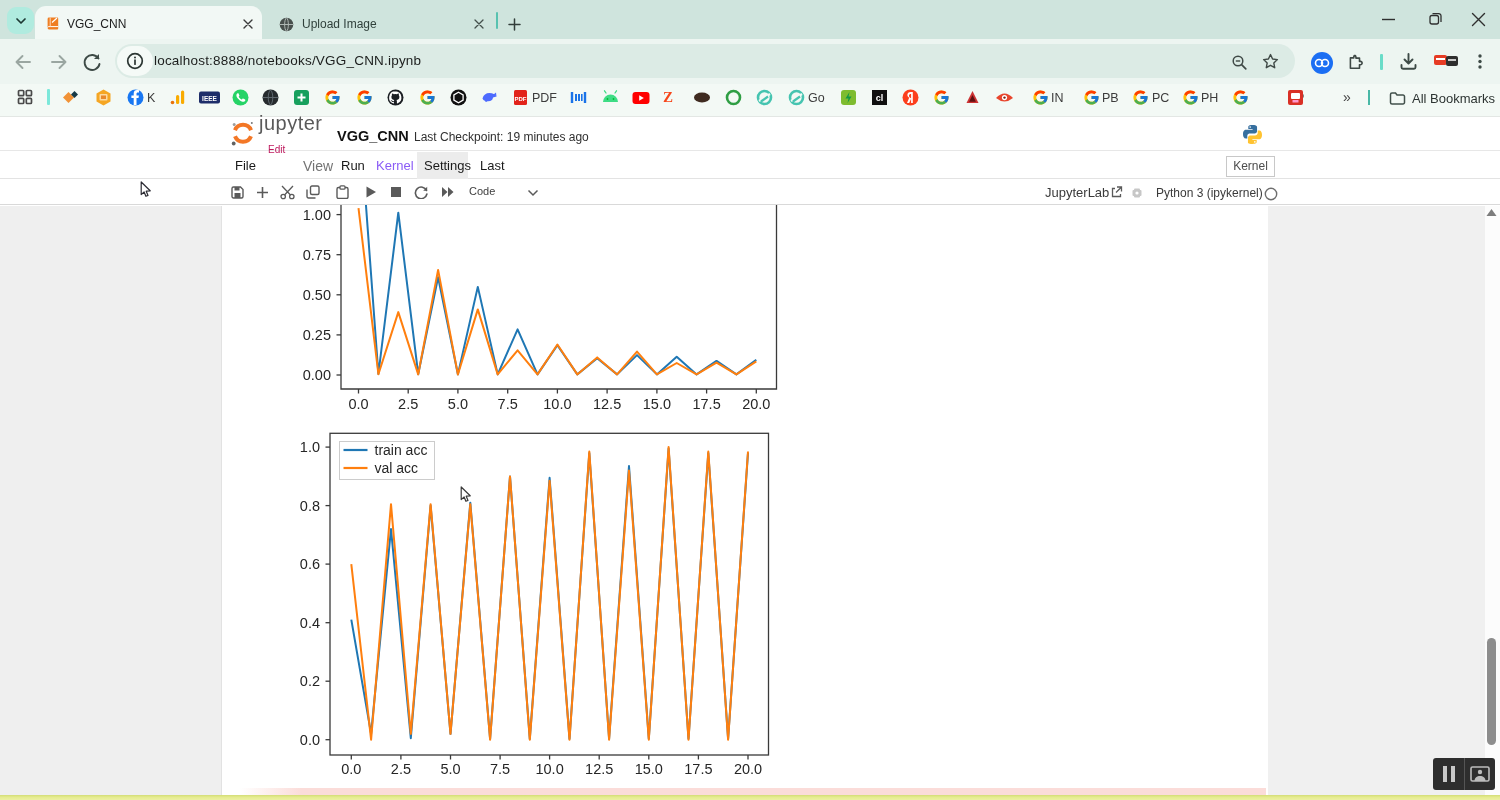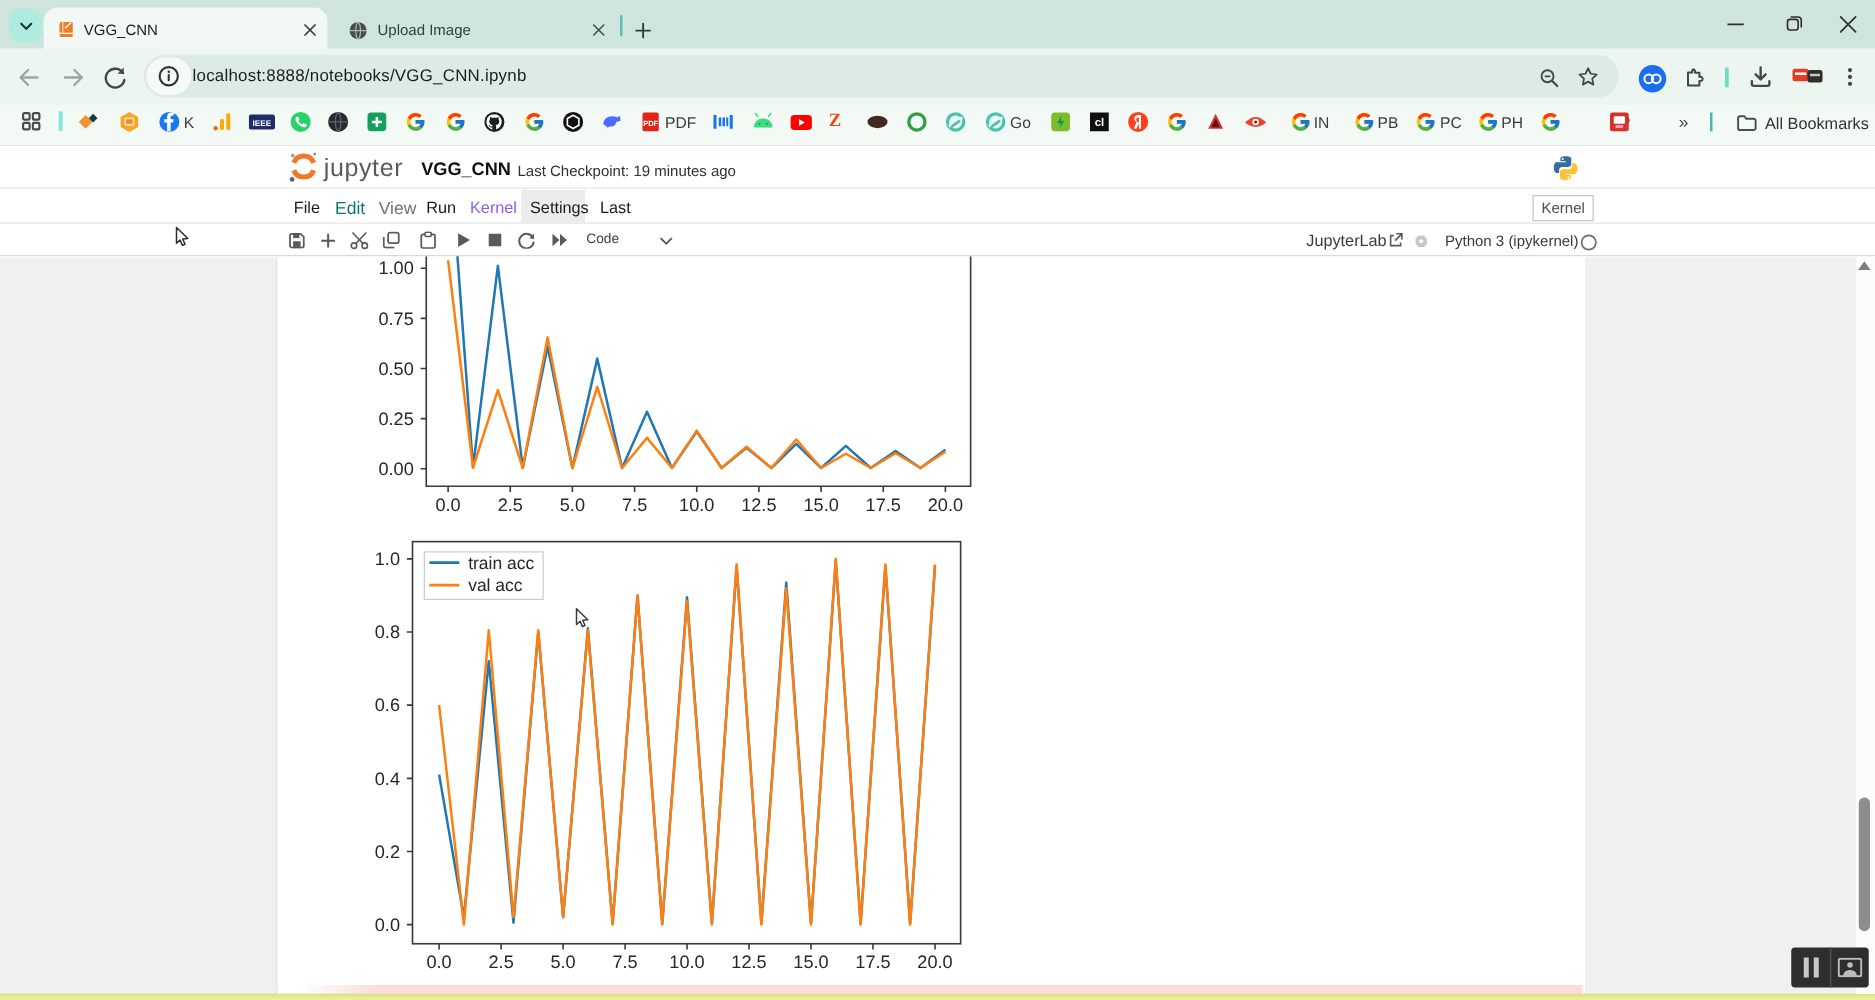--- a/index.html
+++ b/index.html
@@ -339,31 +339,31 @@
   </svg>
 <div class="ab" style="left:1412px;top:91px;font-size:13px;color:#2d3432">All Bookmarks</div>
 <div class="ab" style="left:0;top:117px;width:1500px;height:34px;background:#fff;border-bottom:1px solid #e7e7e7"></div>
 <svg class="ab" style="left:230px;top:120px" width="26" height="28" viewBox="0 0 26 28">
 <path d="M5 10.2 A 8.6 8.6 0 0 1 21 10.2" fill="none" stroke="#f37726" stroke-width="4"></path>
 <path d="M5 16.2 A 8.6 8.6 0 0 0 21 16.2" fill="none" stroke="#f37726" stroke-width="4"></path>
 <circle cx="4.2" cy="4.4" r="1.5" fill="#9e9e9e"></circle>
 <circle cx="21.8" cy="3.1" r="1.0" fill="#767677"></circle>
 <circle cx="3.7" cy="23.5" r="1.9" fill="#616262"></circle>
 </svg>
-<div class="ab" style="left:259px;top:124px;font-size:20px;color:#5a5a5a;letter-spacing:0.5px">jupyter</div>
+<div class="ab" style="left:259px;top:112px;font-size:20px;color:#5a5a5a;letter-spacing:0.5px">jupyter</div>
 <div class="ab" style="left:337px;top:128px;font-size:14.5px;font-weight:bold;color:#111">VGG_CNN</div>
 <div class="ab" style="left:414px;top:130px;font-size:12px;color:#303030">Last Checkpoint: 19 minutes ago</div>
 <svg class="ab" style="left:1242px;top:124px" width="21" height="21" viewBox="0 0 42 42">
 <path d="M21 2c-9 0-8.4 3.9-8.4 3.9v4.2h8.6v1.3H8.2S2 10.7 2 19.9s5.4 8.9 5.4 8.9h3.2v-4.3s-.2-5.4 5.3-5.4h9s5.2.1 5.2-5V6.2S31 2 21 2zm-4.7 2.6a1.6 1.6 0 1 1 0 3.2 1.6 1.6 0 0 1 0-3.2z" fill="#366f9f"></path>
 <path d="M21 40c9 0 8.4-3.9 8.4-3.9v-4.2h-8.6v-1.3h13s6.2.7 6.2-8.5-5.4-8.9-5.4-8.9h-3.2v4.3s.2 5.4-5.3 5.4h-9s-5.2-.1-5.2 5v8.9S11 40 21 40zm4.7-2.6a1.6 1.6 0 1 1 0-3.2 1.6 1.6 0 0 1 0 3.2z" fill="#ffc331"></path>
 </svg>
 <div class="ab" style="left:0;top:152px;width:1500px;height:27px;background:#fff;border-bottom:1px solid #e3e3e3"></div>
 <div class="ab" style="left:417px;top:152px;width:51px;height:27px;background:#ececec"></div>
 <div class="ab" style="left:235px;top:158px;font-size:13px;color:#1a1a1a">File</div>
-<div class="ab" style="left:268px;top:158px;font-size:14px;color:#0f766e">Edit</div>
+<div class="ab" style="left:268px;top:144px;font-size:10px;color:#be185d">Edit</div>
 <div class="ab" style="left:303px;top:158px;font-size:14px;color:#737373">View</div>
 <div class="ab" style="left:341px;top:158px;font-size:13px;color:#1a1a1a">Run</div>
 <div class="ab" style="left:376px;top:158px;font-size:13px;color:#8b5cf6">Kernel</div>
 <div class="ab" style="left:424px;top:158px;font-size:13px;color:#1a1a1a">Settings</div>
 <div class="ab" style="left:480px;top:158px;font-size:13px;color:#1a1a1a">Last</div>
 <div class="ab" style="left:1226px;top:156px;width:49px;height:21px;background:#fff;border:1px solid #c8c8c8;font-size:12px;color:#4d4d4d;text-align:center;line-height:19px">Kernel</div>
 <div class="ab" style="left:0;top:180px;width:1500px;height:25px;background:#fff;border-bottom:1px solid #d9d9d9"></div>
 <svg class="ab" style="left:231px;top:186px" width="13" height="13">
     <path d="M1 2.5A1.5 1.5 0 0 1 2.5 1h7L12 3.5v7a1.5 1.5 0 0 1-1.5 1.5h-8A1.5 1.5 0 0 1 1 10.5z" fill="none" stroke="#5a5a5a" stroke-width="1.4"></path>
     <rect x="3.5" y="7" width="6" height="5" fill="#5a5a5a"></rect>

